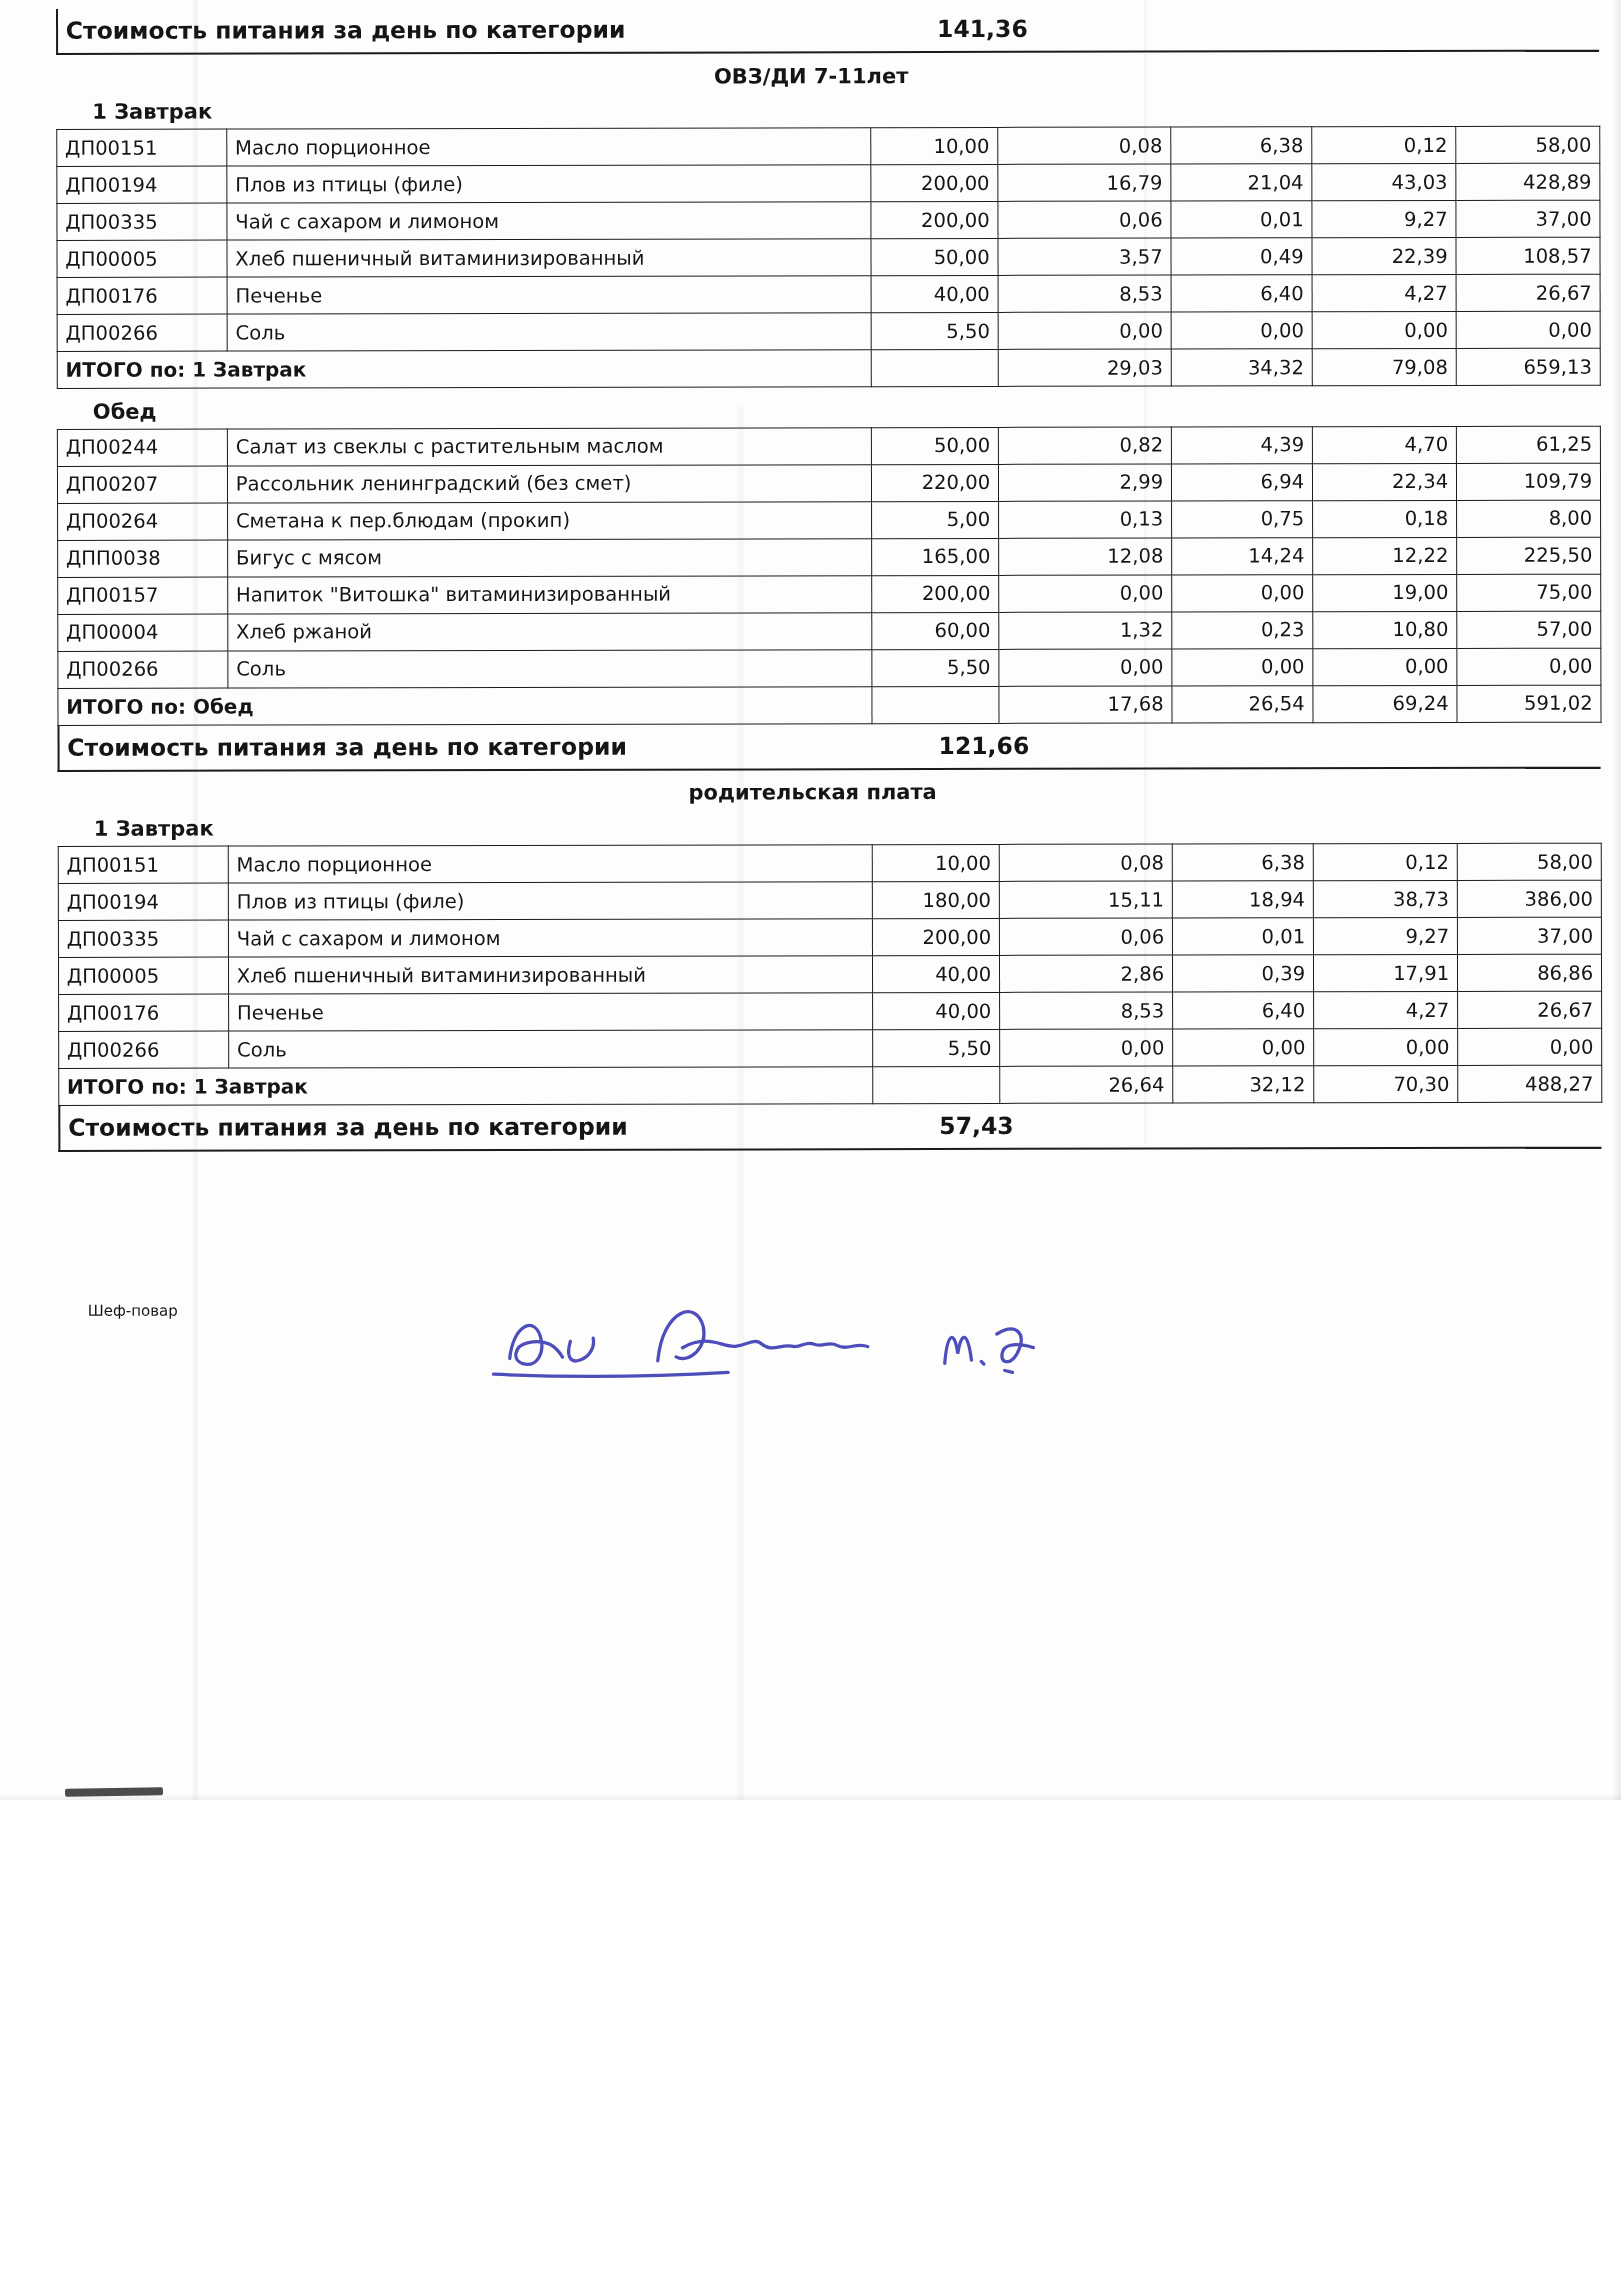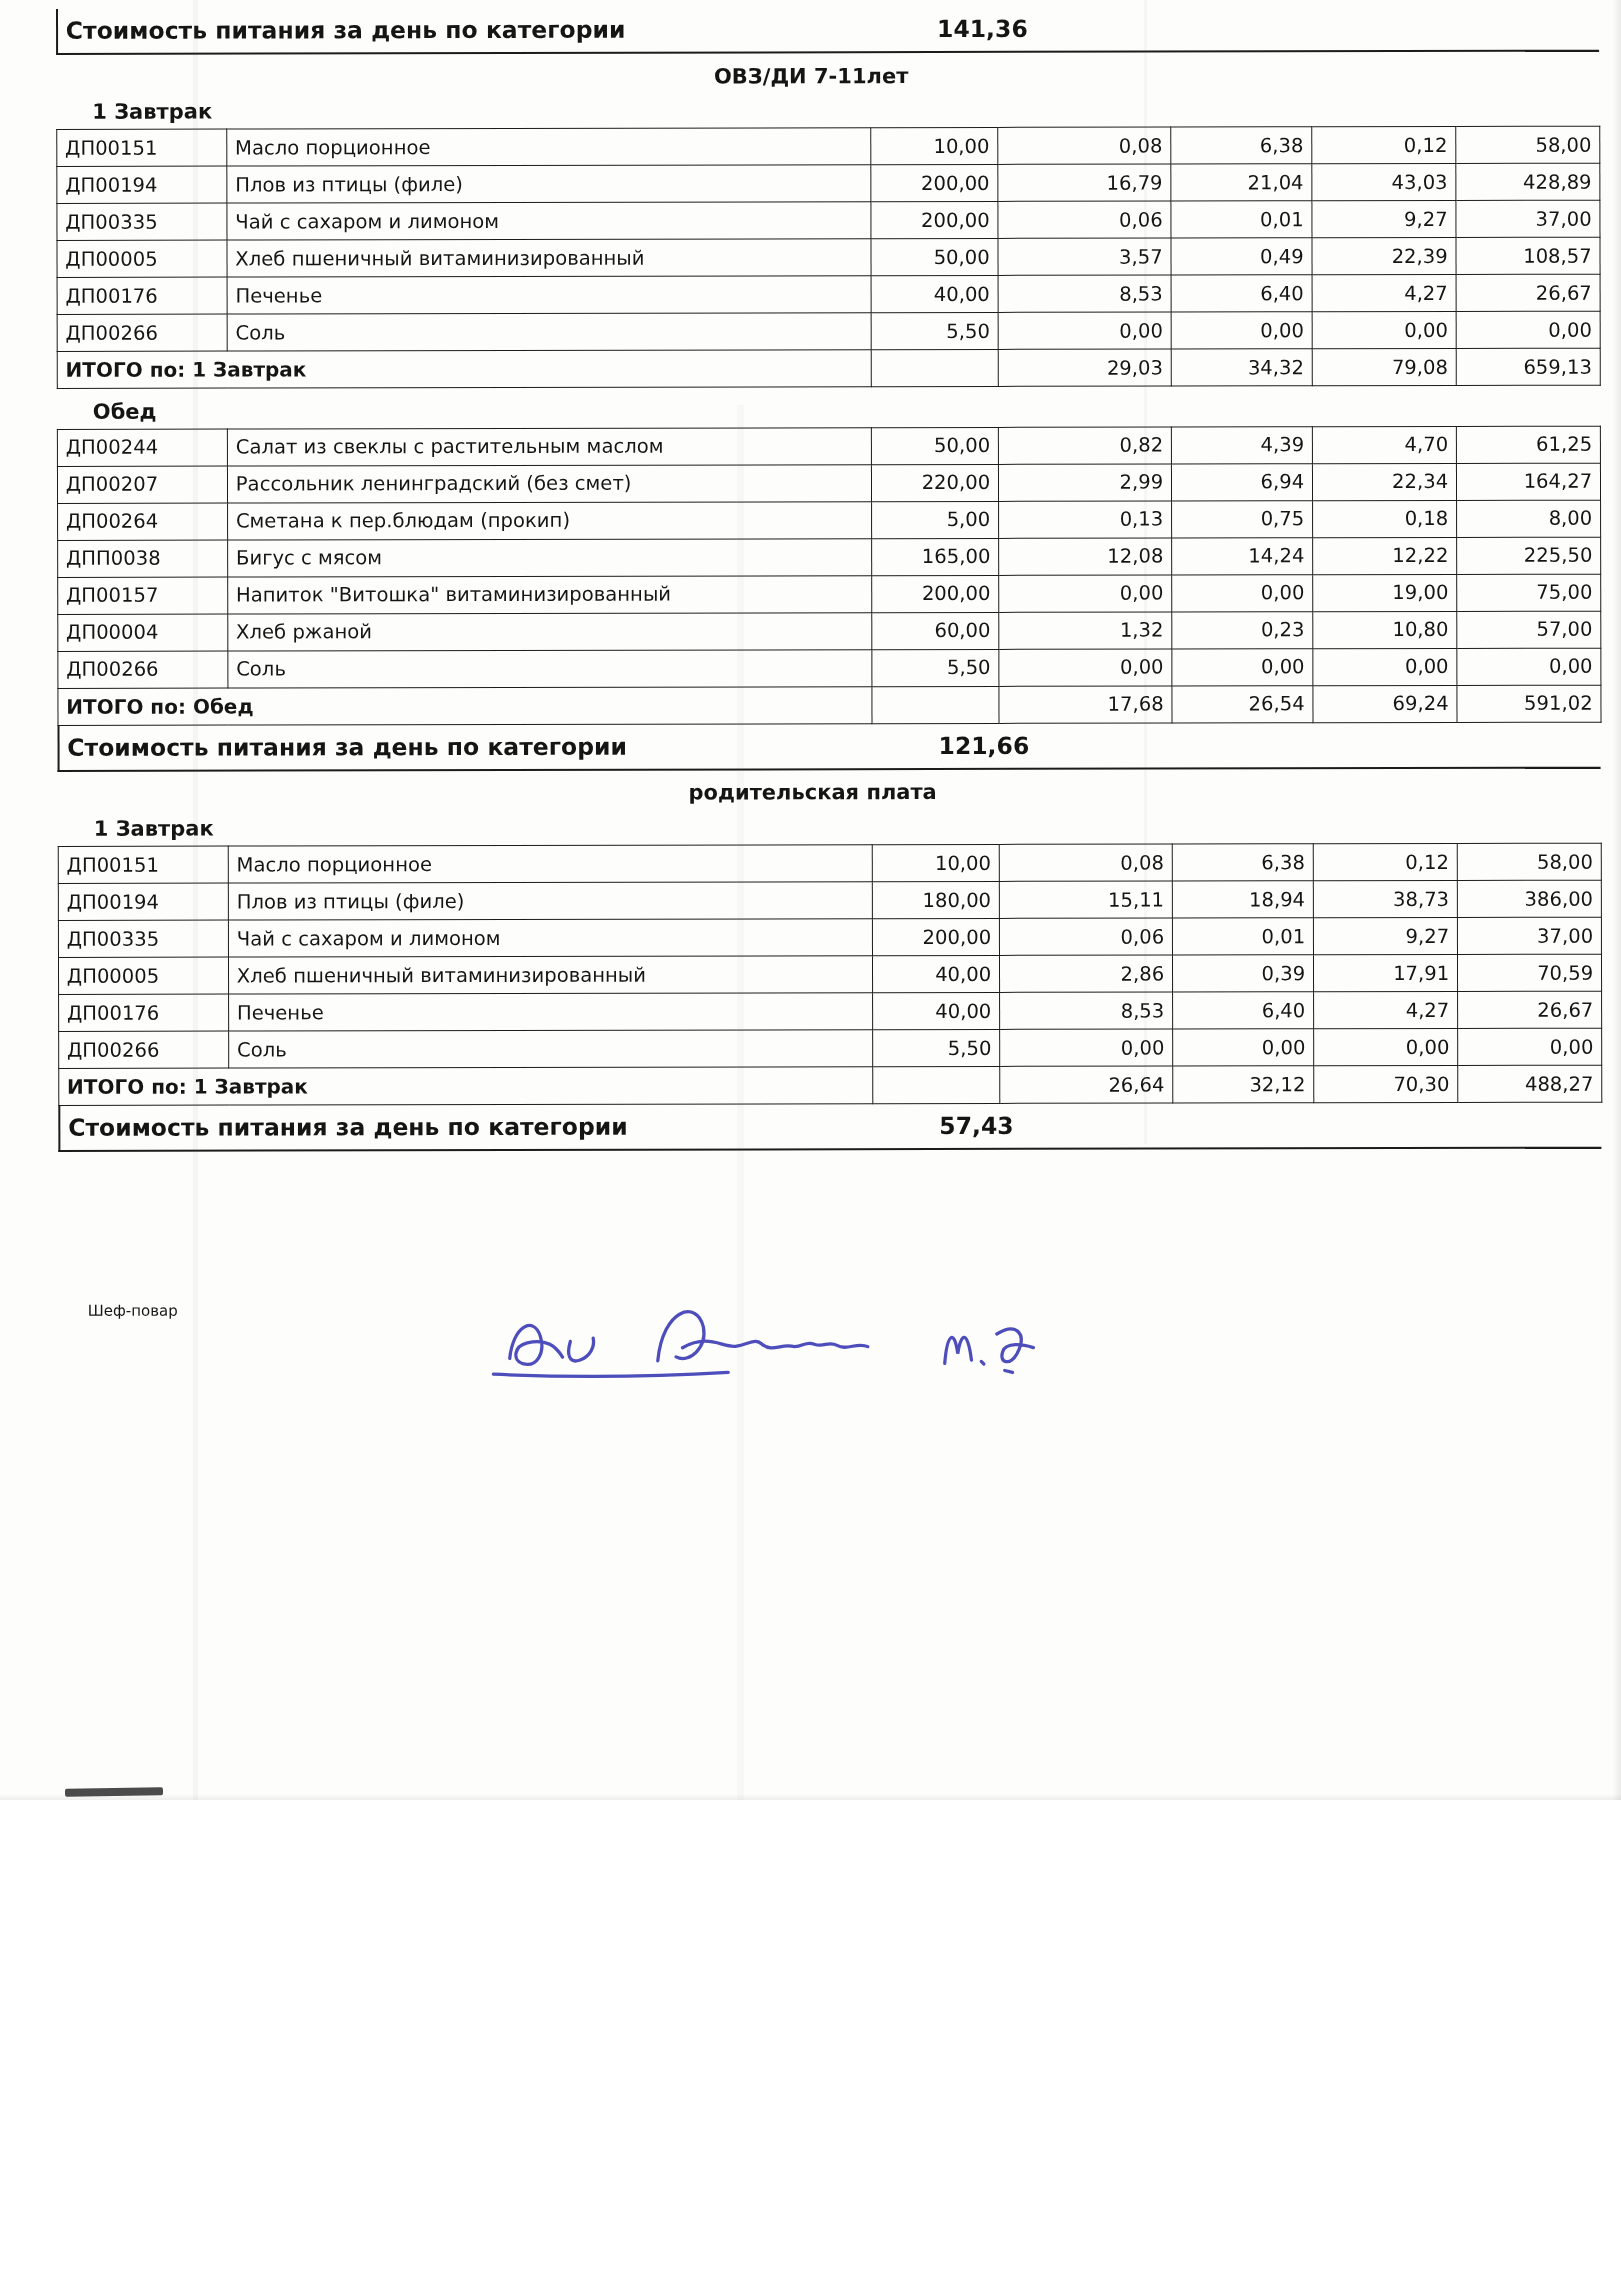--- a/index.html
+++ b/index.html
@@ -168,21 +168,21 @@
           <td class="num">4,70</td>
           <td class="num">61,25</td>
         </tr>
         <tr>
           <td>ДП00207</td>
           <td>Рассольник ленинградский (без смет)</td>
           <td class="num">220,00</td>
           <td class="num">2,99</td>
           <td class="num">6,94</td>
           <td class="num">22,34</td>
-          <td class="num">164,27</td>
+          <td class="num">109,79</td>
         </tr>
         <tr>
           <td>ДП00264</td>
           <td>Сметана к пер.блюдам (прокип)</td>
           <td class="num">5,00</td>
           <td class="num">0,13</td>
           <td class="num">0,75</td>
           <td class="num">0,18</td>
           <td class="num">8,00</td>
         </tr>
@@ -279,21 +279,21 @@
           <td class="num">9,27</td>
           <td class="num">37,00</td>
         </tr>
         <tr>
           <td>ДП00005</td>
           <td>Хлеб пшеничный витаминизированный</td>
           <td class="num">40,00</td>
           <td class="num">2,86</td>
           <td class="num">0,39</td>
           <td class="num">17,91</td>
-          <td class="num">70,59</td>
+          <td class="num">86,86</td>
         </tr>
         <tr>
           <td>ДП00176</td>
           <td>Печенье</td>
           <td class="num">40,00</td>
           <td class="num">8,53</td>
           <td class="num">6,40</td>
           <td class="num">4,27</td>
           <td class="num">26,67</td>
         </tr>

